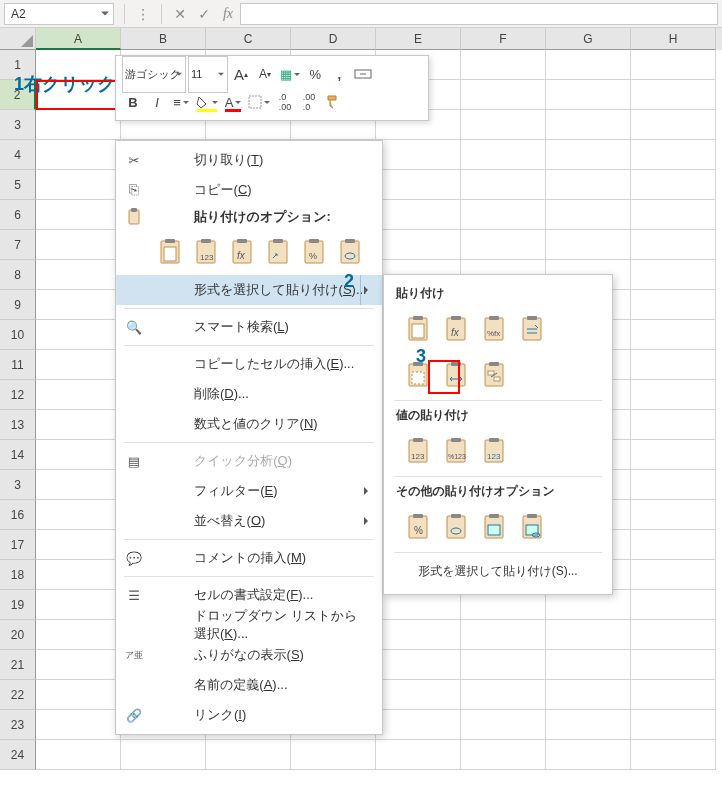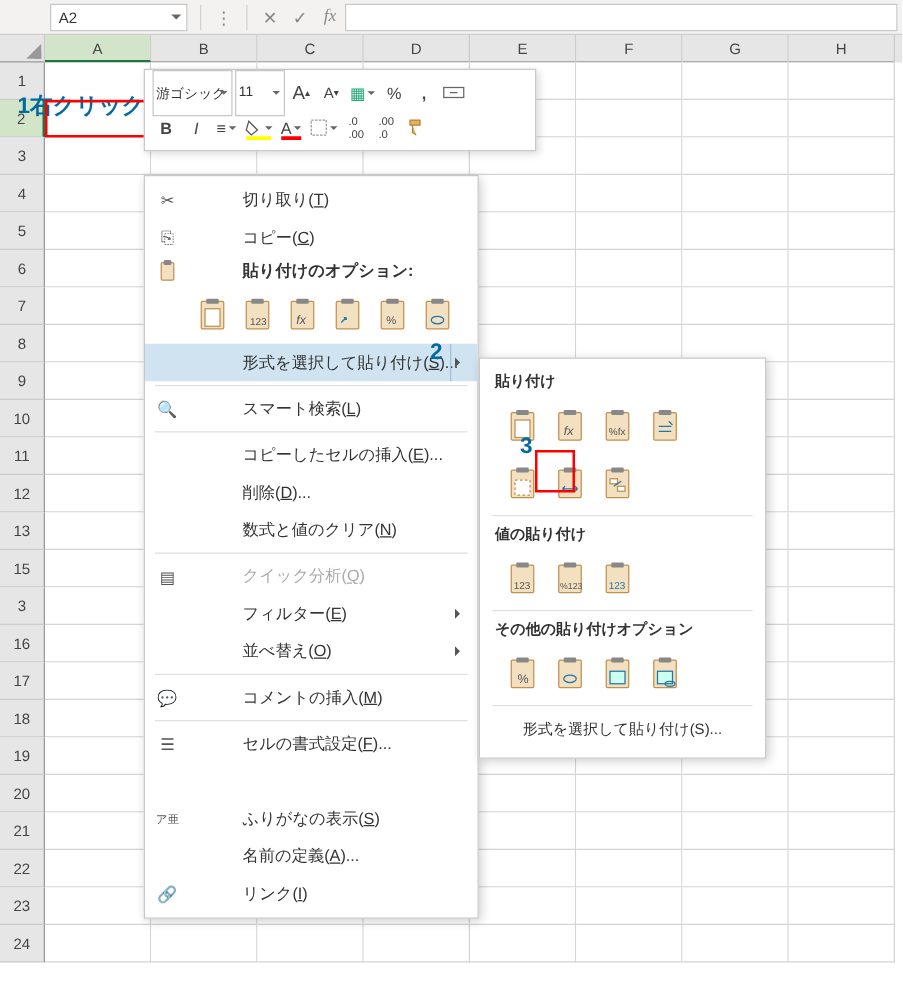--- a/index.html
+++ b/index.html
@@ -14,21 +14,20 @@
   overflow: hidden;
 }
 
 
 .formula-bar {
   display: flex;
   align-items: center;
   height: 28px;
   border-bottom: 1px solid #d0d0d0;
   background: #f3f2f1;
-  padding-left: 36px;
 }
 .name-box {
   width: 110px;
   height: 22px;
   background: #fff;
   border: 1px solid #c8c8c8;
   display: flex;
   align-items: center;
   padding: 0 6px;
   margin: 0 4px;
@@ -220,21 +219,21 @@
   width: 32px; height: 34px;
   display:flex;align-items:flex-end;justify-content:center;
   border:1px solid transparent;
 }
 .popt svg{display:block}
 
 
 .fly {
   position: absolute;
   left: 383px;
-  top: 286px;
+  top: 274px;
   width: 230px;
   background: #fff;
   border: 1px solid #c8c8c8;
   box-shadow: 2px 2px 8px rgba(0,0,0,.2);
   padding: 6px 0;
 }
 .fly-sec {
   padding: 4px 12px;
   font-size: 12px;
   font-weight: bold;
@@ -417,21 +416,21 @@
       <div class="cell"></div>
       <div class="cell"></div>
       <div class="cell"></div>
       <div class="cell"></div>
       <div class="cell"></div>
       <div class="cell"></div>
       <div class="cell"></div>
       <div class="cell"></div>
     </div>
   <div class="row">
-      <div class="row-h">15</div>
+      <div class="row-h">14</div>
       <div class="cell"></div>
       <div class="cell"></div>
       <div class="cell"></div>
       <div class="cell"></div>
       <div class="cell"></div>
       <div class="cell"></div>
       <div class="cell"></div>
       <div class="cell"></div>
     </div>
   <div class="row">
@@ -704,20 +703,21 @@
     <span class="ctx-ico">💬</span>
     <span class="ctx-label"><span>コメントの挿入</span>(<span class="u">M</span>)</span>
   </div>
   <div class="ctx-sep"></div>
   <div class="ctx-item">
     <span class="ctx-ico">☰</span>
     <span class="ctx-label"><span>セルの書式設定</span>(<span class="u">F</span>)...</span>
   </div>
   <div class="ctx-item">
     <span class="ctx-ico"></span>
+    <span class="ctx-label"><span>ドロップダウン リストから選択</span>(<span class="u">K</span>)...</span>
   </div>
   <div class="ctx-item">
     <span class="ctx-ico" style="font-size:9px;line-height:9px;text-align:center">
         <span>ア亜</span>
       </span>
     <span class="ctx-label"><span>ふりがなの表示</span>(<span class="u">S</span>)</span>
   </div>
   <div class="ctx-item">
     <span class="ctx-ico"></span>
     <span class="ctx-label"><span>名前の定義</span>(<span class="u">A</span>)...</span>

